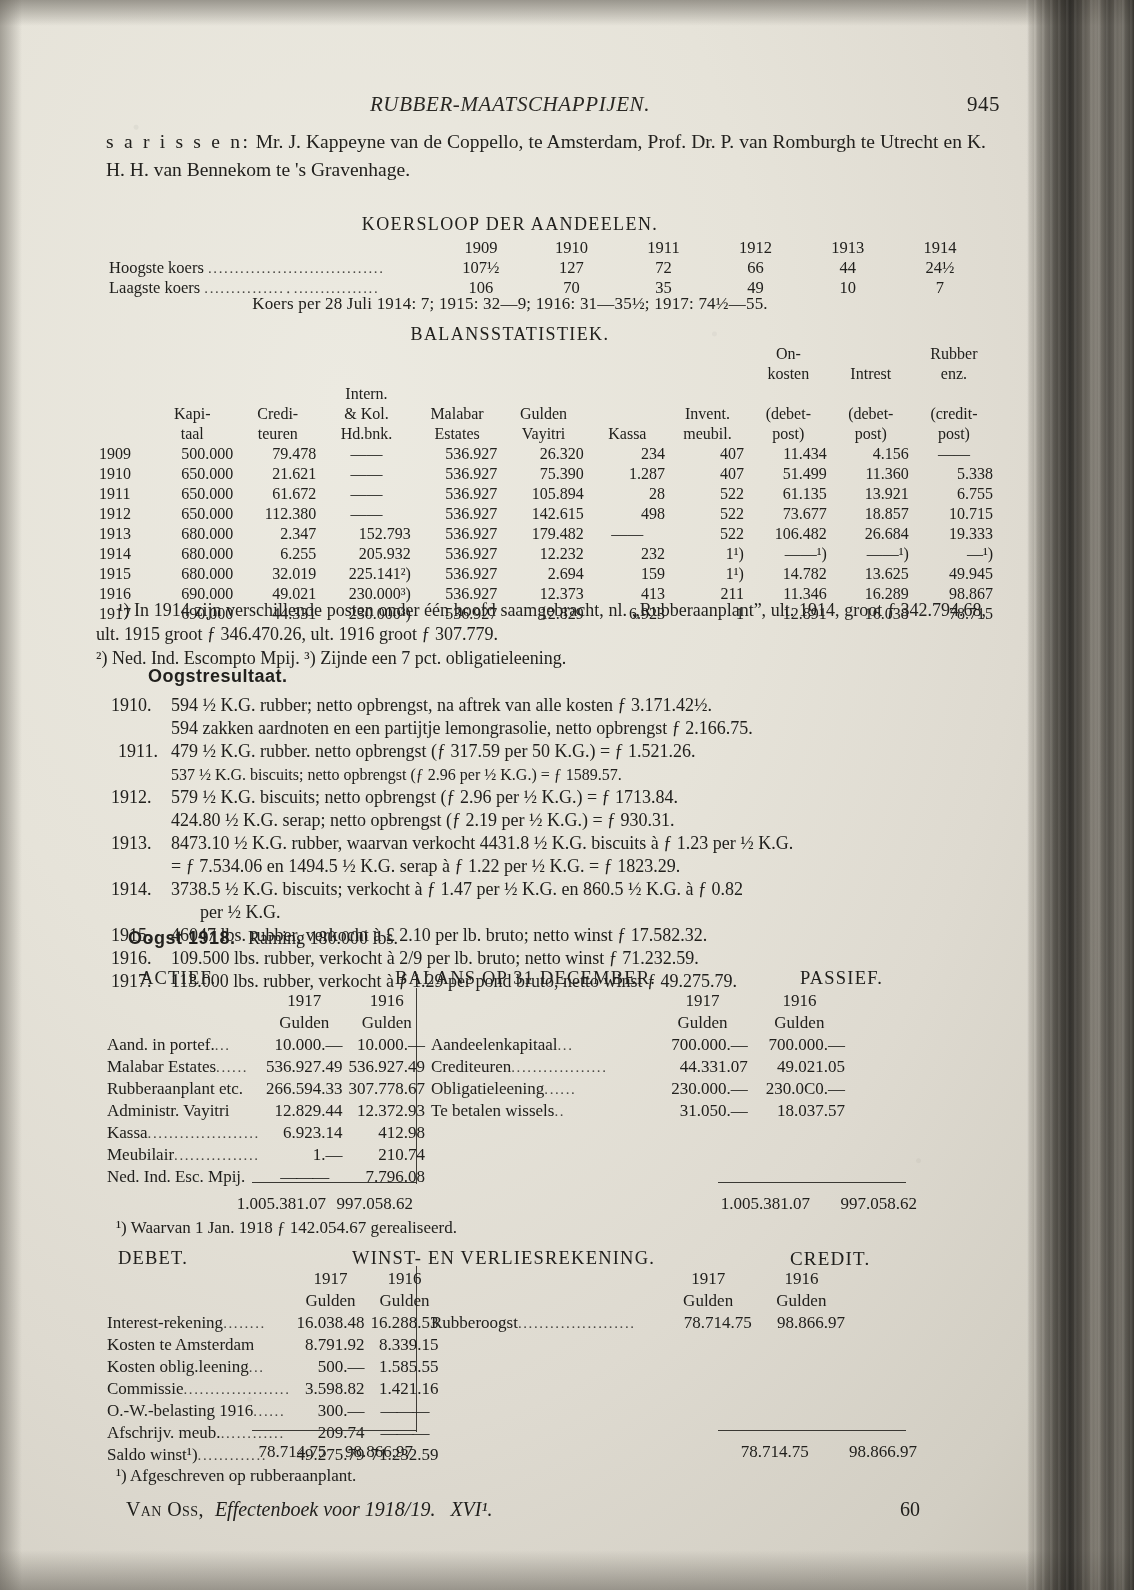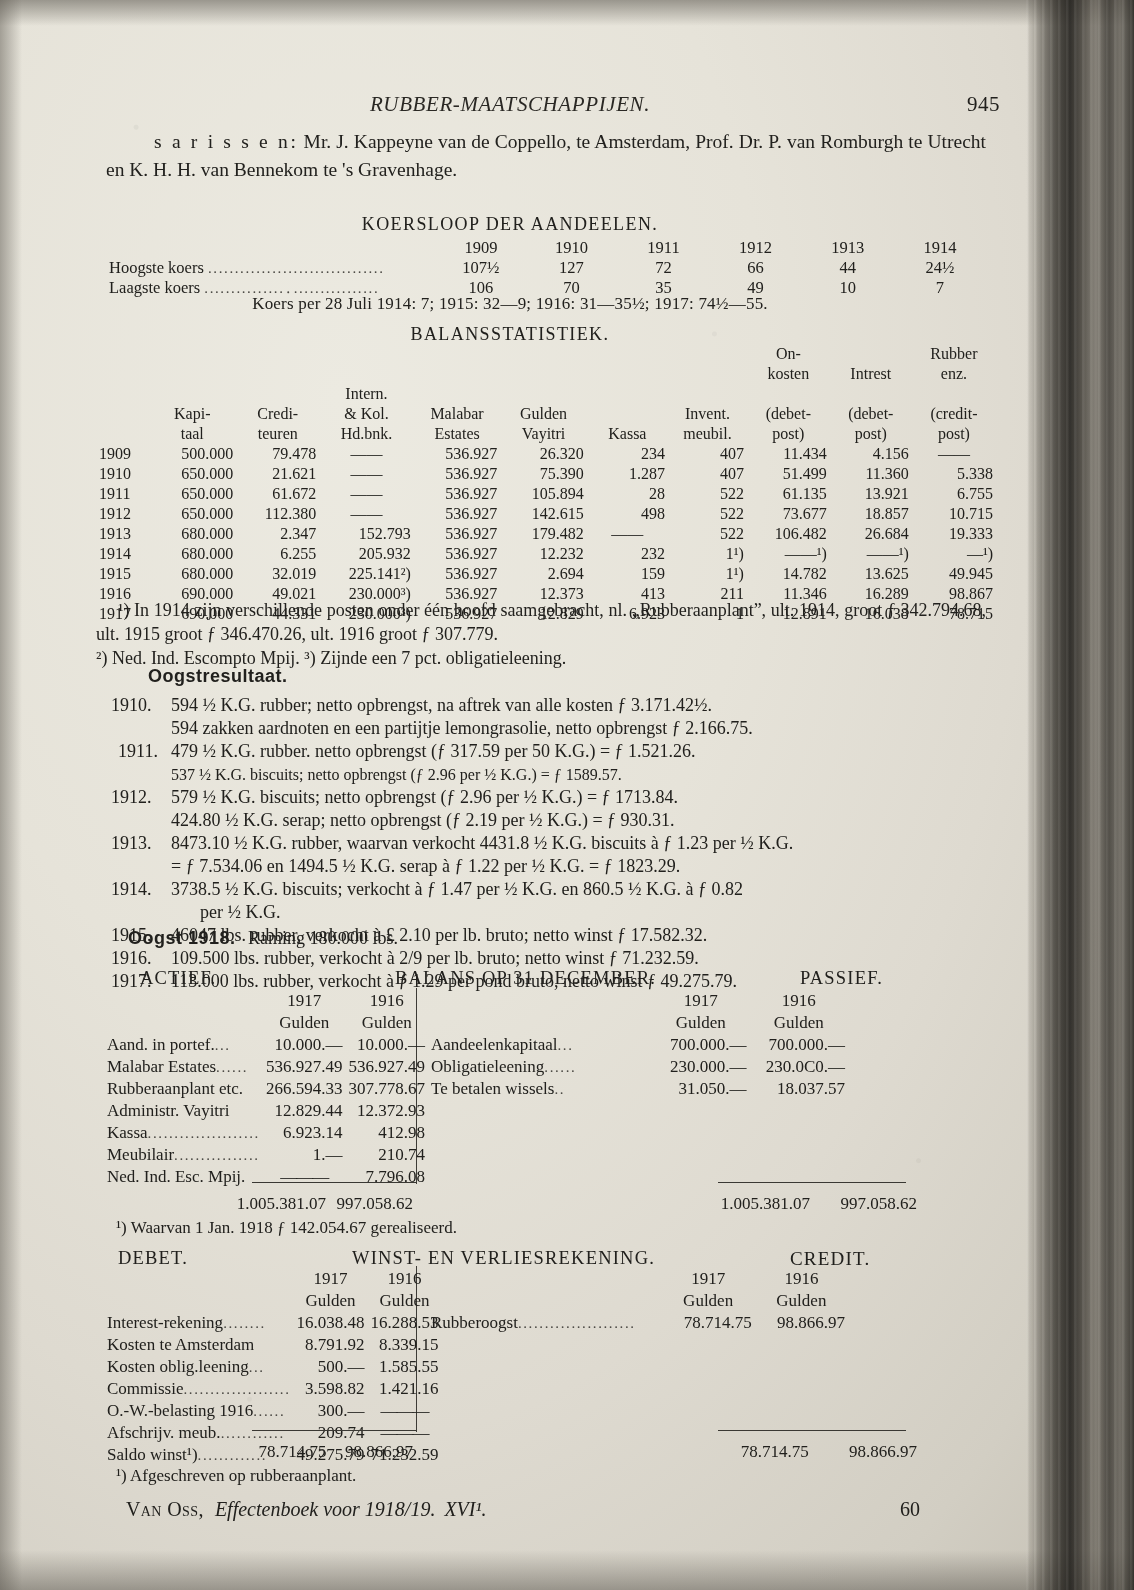--- a/index.html
+++ b/index.html
@@ -101,21 +101,20 @@
     position: absolute;
     left: 106px;
     width: 880px;
     font-size: 19.5px;
     line-height: 28px;
     text-align: justify;
     color: #22211e;
   }
   .spaced {
     letter-spacing: 2.6px;
-    margin-left: 48px;
   }
   
   .caption {
     position: absolute;
     left: 0; width: 1020px;
     text-align: center;
     font-size: 18px;
     letter-spacing: 1.4px;
   }
   
@@ -532,20 +531,25 @@
         <td></td>
         <td class="ctr">Gulden</td>
         <td class="ctr">Gulden</td>
       </tr>
       <tr>
         <td><span>Aandeelenkapitaal</span><span class="dots"> ...</span></td>
         <td class="num">700.000.—</td>
         <td class="num">700.000.—</td>
       </tr>
       <tr>
+        <td><span>Crediteuren</span><span class="dots"> ..................</span></td>
+        <td class="num">44.331.07</td>
+        <td class="num">49.021.05</td>
+      </tr>
+      <tr>
         <td><span>Obligatieleening</span><span class="dots"> ......</span></td>
         <td class="num">230.000.—</td>
         <td class="num">230.0C0.—</td>
       </tr>
       <tr>
         <td><span>Te betalen wissels</span><span class="dots"> ..</span></td>
         <td class="num">31.050.—</td>
         <td class="num">18.037.57</td>
       </tr>
     </tbody>
@@ -669,21 +673,21 @@
         <td class="num" style="width:108px;">98.866.97</td>
       </tr>
     </tbody>
       </table>
 
     <div style="position:absolute; top:1466px; left:116px; font-size:17px;">¹) Afgeschreven op rubberaanplant.</div>
 
     <div style="position:absolute; top:1498px; left:126px; font-size:20px;">
       <span style="font-variant:small-caps; letter-spacing:0.4px;">Van Oss,</span>
       <span class="ital" style="margin-left:6px;">Effectenboek voor 1918/19.</span>
-      <span class="ital" style="margin-left:4px;">XVI¹.</span>
+      <span class="ital" style="margin-left:10px;">XVI¹.</span>
     </div>
     <div style="position:absolute; top:1498px; left:900px; font-size:20px;">60</div>
 
   </div>
 
   <div class="grain"></div>
   <div class="edge-top"></div>
   <div class="edge-left"></div>
   <div class="edge-bottom"></div>
   <div class="gutter"></div>

